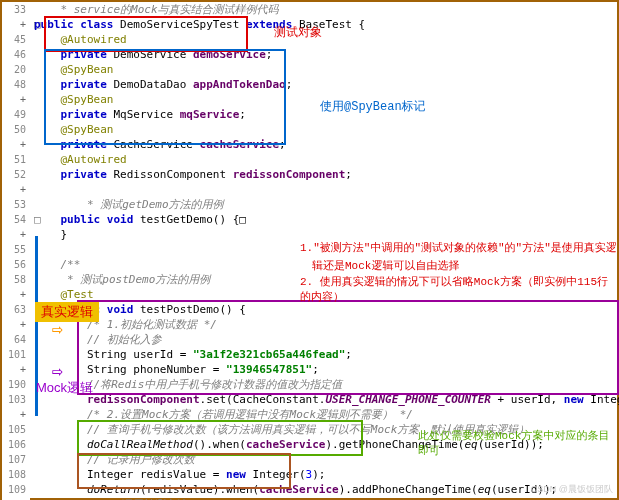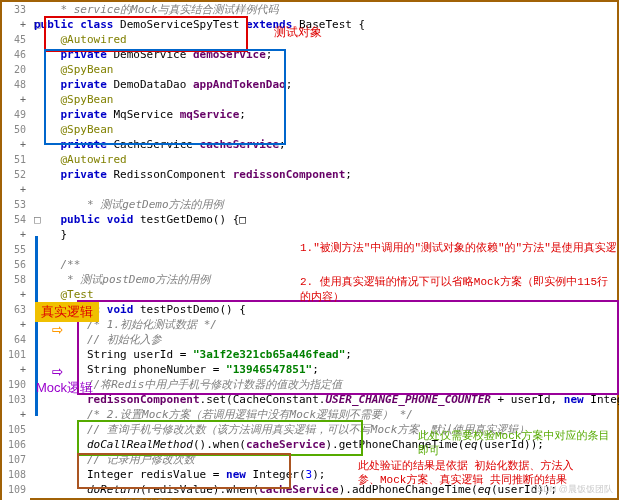--- a/index.html
+++ b/index.html
@@ -63,25 +63,25 @@
     </div>
   <div class="code" id="code"><div class="line"><span class="cmt">    * service的Mock与真实结合测试样例代码<br>□</span></div><div class="line"><span class="kw">public class </span><span class="cls">DemoServiceSpyTest </span><span class="kw">extends </span>BaseTest {</div><div class="line">    <span class="ann">@Autowired</span></div><div class="line">    <span class="kw">private </span>DemoService <span class="fld">demoService</span>;</div><div class="line">    <span class="ann">@SpyBean</span></div><div class="line">    <span class="kw">private </span>DemoDataDao <span class="fld">appAndTokenDao</span>;</div><div class="line">    <span class="ann">@SpyBean</span></div><div class="line">    <span class="kw">private </span>MqService <span class="fld">mqService</span>;</div><div class="line">    <span class="ann">@SpyBean</span></div><div class="line">    <span class="kw">private </span>CacheService <span class="fld">cacheService</span>;</div><div class="line">    <span class="ann">@Autowired</span></div><div class="line">    <span class="kw">private </span>RedissonComponent <span class="fld">redissonComponent</span>;</div><div class="line"></div><div class="line"><span class="cmt">        * 测试getDemo方法的用例<br>□</span></div><div class="line">    <span class="kw">public void </span>testGetDemo() {□</div><div class="line">    }</div><div class="line"></div><div class="line"><span class="cmt">    /**</span></div><div class="line"><span class="cmt">     * 测试postDemo方法的用例</span></div><div class="line">    <span class="ann">@Test</span></div><div class="line">    <span class="kw">public void </span>testPostDemo() {</div><div class="line"><span class="cmt">        /* 1.初始化测试数据 */</span></div><div class="line"><span class="cmt">        // 初始化入参</span></div><div class="line">        String userId = <span class="str">"3a1f2e321cb65a446fead"</span>;</div><div class="line">        String phoneNumber = <span class="str">"13946547851"</span>;</div><div class="line"><span class="cmt">        //将Redis中用户手机号修改计数器的值改为指定值</span></div><div class="line">        <span class="fld">redissonComponent</span>.set(CacheConstant.<span class="fld" style="font-style:italic;color:#660066">USER_CHANGE_PHONE_COUNTER</span> + userId, <span class="kw">new</span> Integer());</div><div class="line"><span class="cmt">        /* 2.设置Mock方案（若调用逻辑中没有Mock逻辑则不需要） */</span></div><div class="line"><span class="cmt">        // 查询手机号修改次数（该方法调用真实逻辑，可以不写Mock方案，默认使用真实逻辑）</span></div><div class="line">        <i>doCallRealMethod</i>().when(<span class="fld">cacheService</span>).getPhoneChangeTime(<i>eq</i>(userId));</div><div class="line"><span class="cmt">        // 记录用户修改次数</span></div><div class="line">        Integer redisValue = <span class="kw">new</span> Integer(<span class="num">3</span>);</div><div class="line">        <i>doReturn</i>(redisValue).when(<span class="fld">cacheService</span>).addPhoneChangeTime(<i>eq</i>(userId));</div><div class="line"><span class="cmt">        /* 3.调用被测方法 */</span></div></div>
 
   <div class="box-red" style="left:42px;top:14px;width:200px;height:32px"></div>
   <div class="box-blue" style="left:42px;top:47px;width:238px;height:92px"></div>
   <div class="box-purple" style="left:75px;top:298px;width:538px;height:91px"></div>
   <div class="box-green" style="left:75px;top:418px;width:282px;height:32px"></div>
   <div class="box-brown" style="left:75px;top:451px;width:210px;height:32px"></div>
 
   <div class="ann-text red-txt" style="left:272px;top:22px">测试对象</div>
+  <div class="ann-text blue-txt" style="left:318px;top:96px">使用@SpyBean标记</div>
   <div class="ann-text red-txt" style="left:298px;top:238px;font-size:11px">1."被测方法"中调用的"测试对象的依赖"的"方法"是使用真实逻</div>
+  <div class="ann-text red-txt" style="left:310px;top:256px;font-size:11px">辑还是Mock逻辑可以自由选择</div>
   <div class="ann-text red-txt" style="left:298px;top:272px;font-size:11px">2. 使用真实逻辑的情况下可以省略Mock方案（即实例中115行的内容）</div>
   <div class="ann-text green-txt" style="left:416px;top:426px;font-size:11px">此处仅需要校验Mock方案中对应的条目即可</div>
-  <div class="ann-text red-txt" style="left:356px;top:456px;font-size:11px">此处验证的结果是依据 初始化数据、方法入</div>
-  <div class="ann-text red-txt" style="left:356px;top:470px;font-size:11px">参、Mock方案、真实逻辑 共同推断的结果</div>
 
   <div class="vbar" style="left:33px;top:234px;height:180px"></div>
 
   <div class="tag" style="left:33px;top:300px;background:#f0c000;color:#d00">真实逻辑</div>
   <div class="arrow" style="left:50px;top:316px;color:#f90">⇨</div>
   <div class="arrow" style="left:50px;top:358px;color:#90c">⇨</div>
   <div class="tag" style="left:28px;top:376px;color:#90c;background:transparent">Mock逻辑</div>
 
   <div class="wm">CSDN @晨饭饭团队</div>
 </div>

